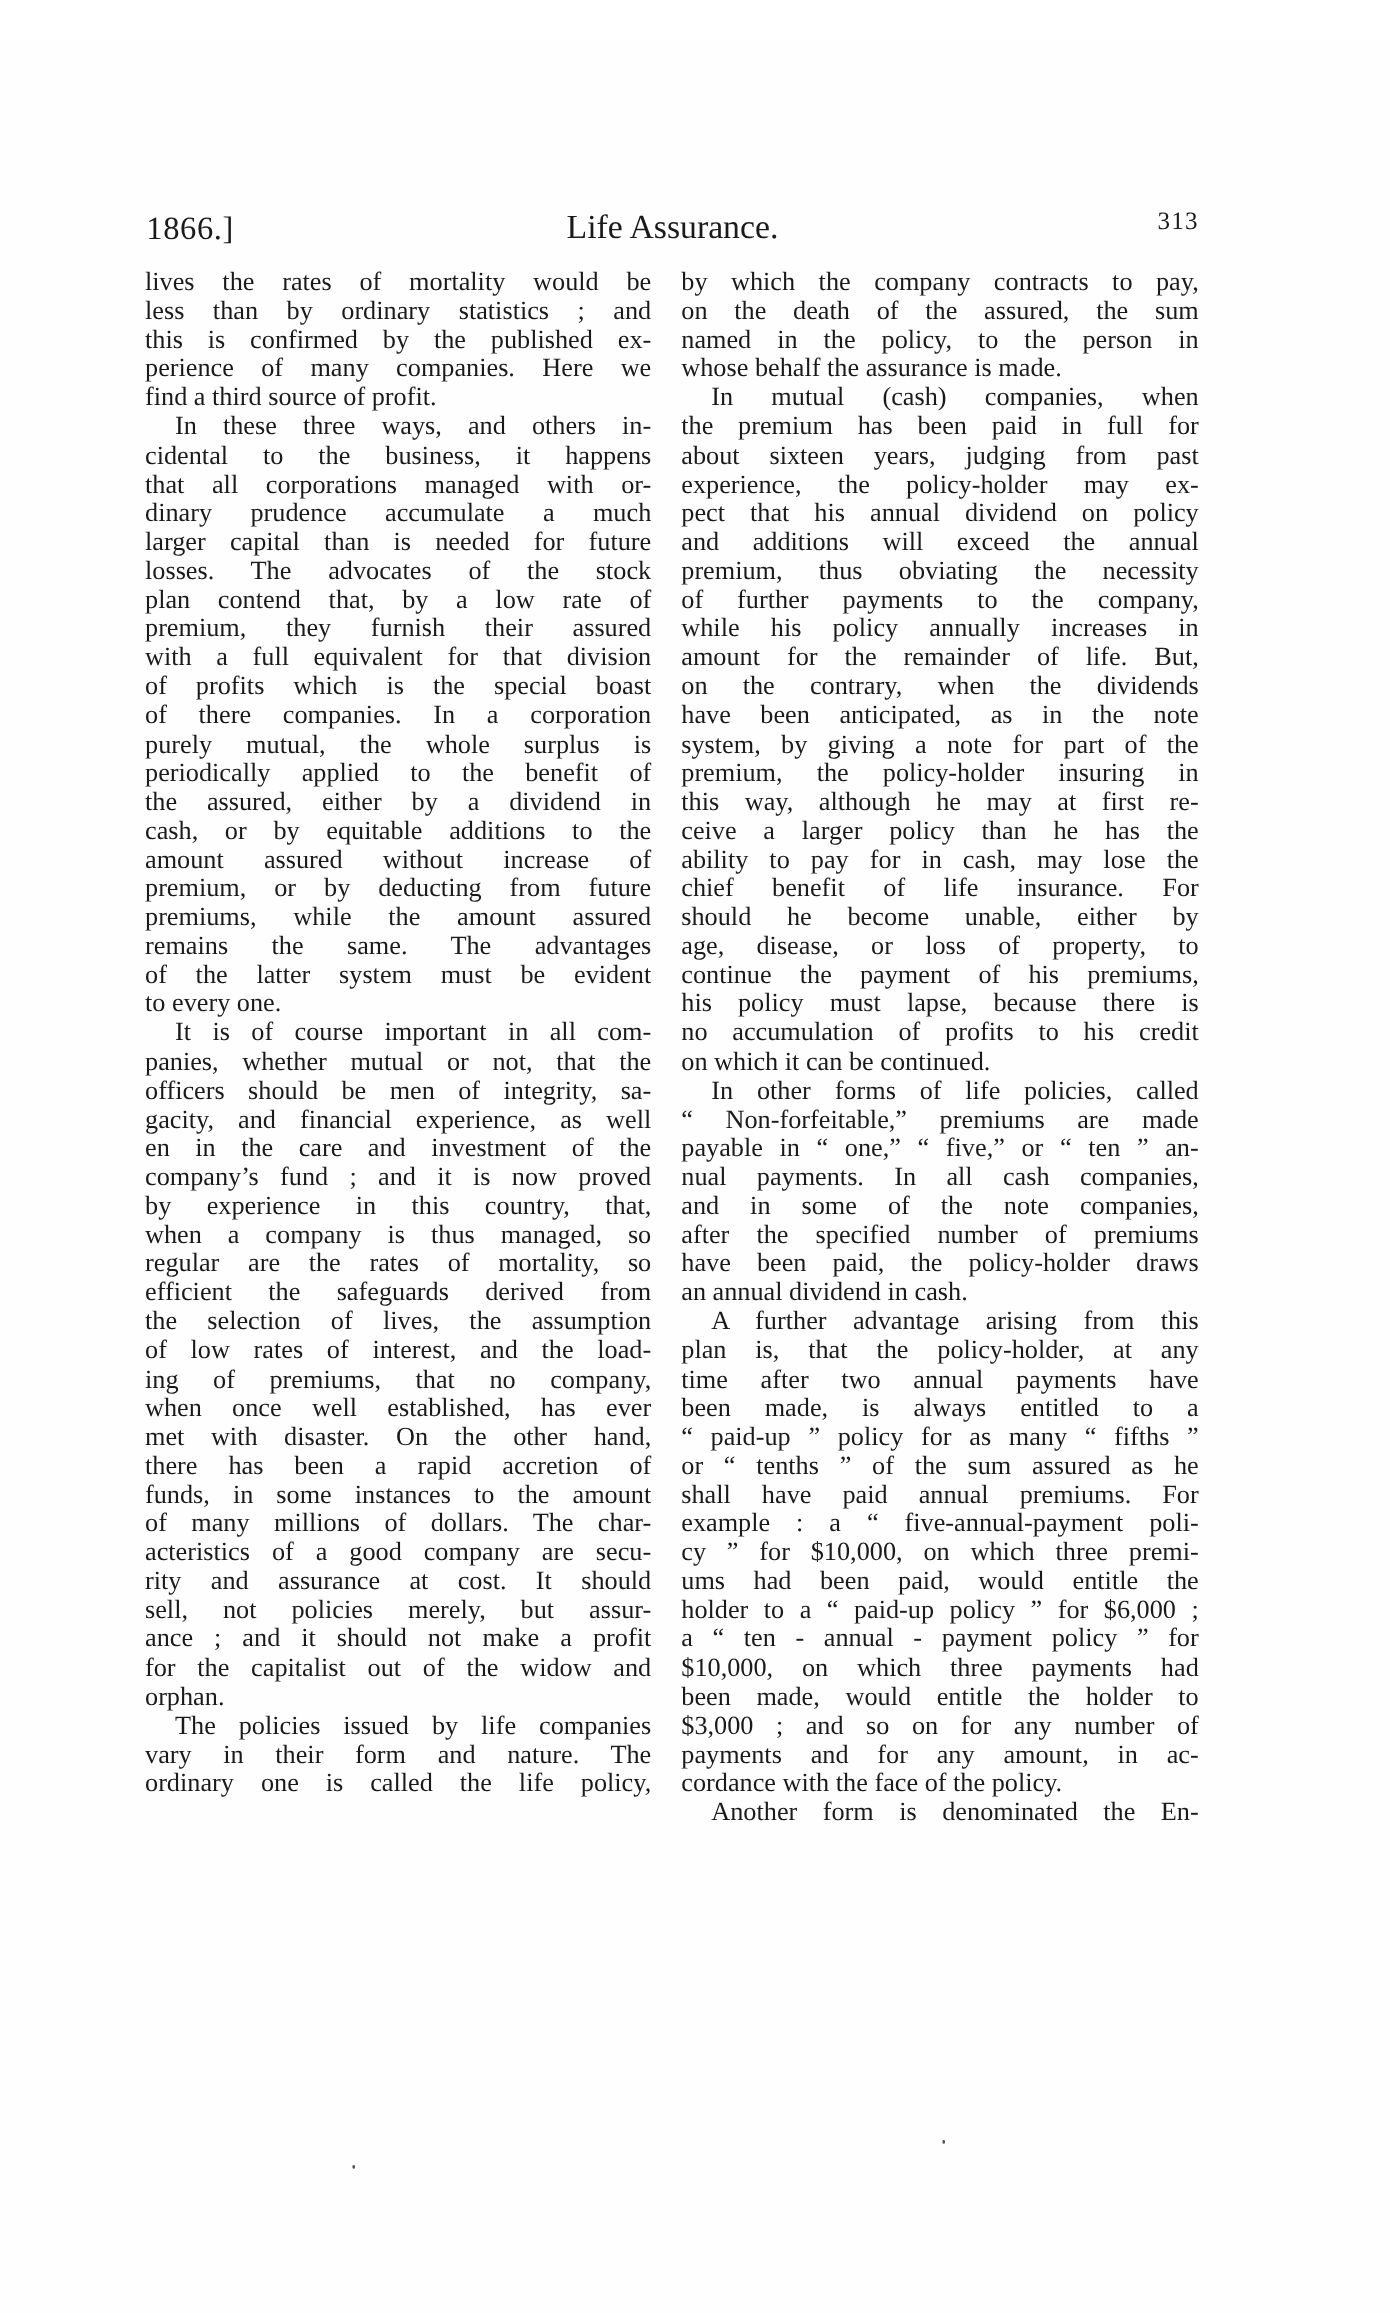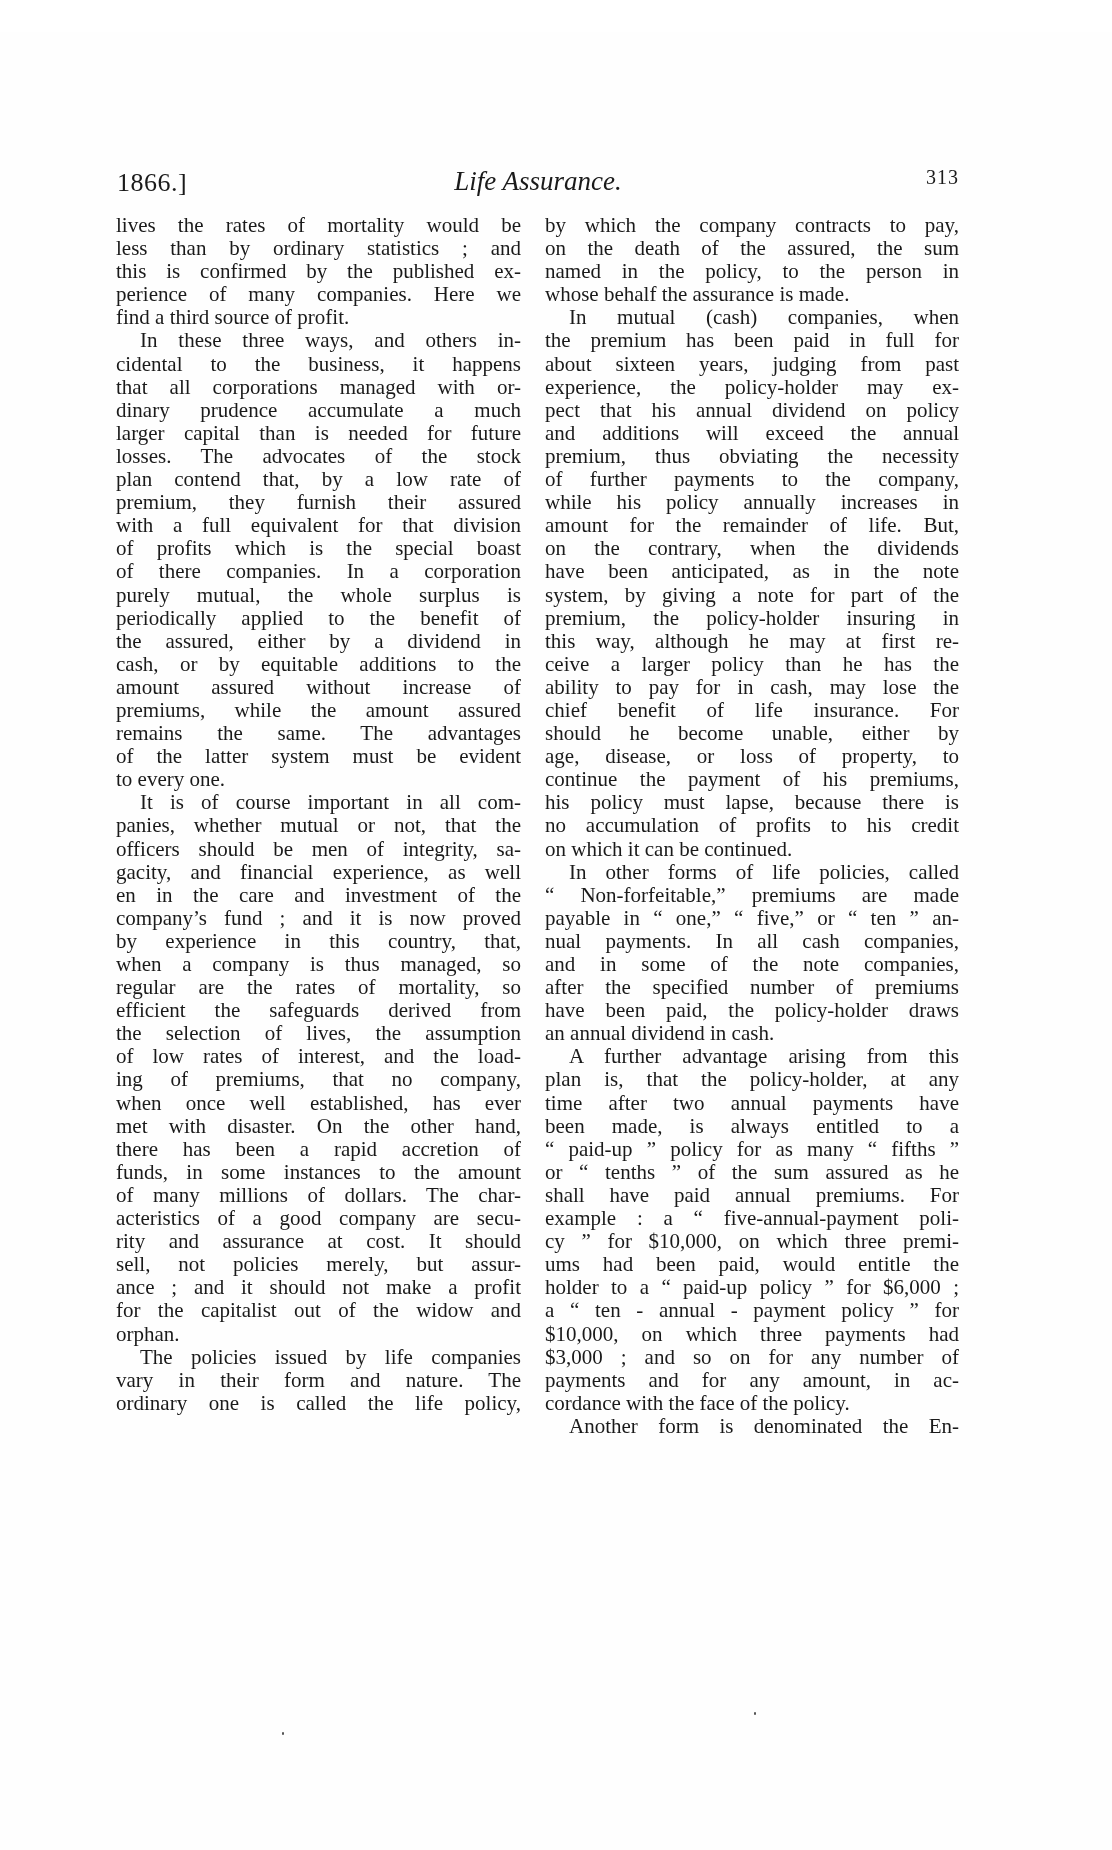--- a/index.html
+++ b/index.html
@@ -35,21 +35,20 @@
       position: absolute;
       left: 0;
       top: 2px;
       letter-spacing: 0.5px;
     }
     .rh-title {
       position: absolute;
       left: 0;
       right: 0;
       text-align: center;
-      font-style: italic;
       font-size: 27px;
       top: 0;
     }
     .rh-page {
       position: absolute;
       right: 0;
       top: 0;
       font-size: 20px;
       letter-spacing: 1px;
     }
@@ -119,20 +118,21 @@
         <span class="line">plan contend that, by a low rate of</span>
         <span class="line">premium, they furnish their assured</span>
         <span class="line">with a full equivalent for that division</span>
         <span class="line">of profits which is the special boast</span>
         <span class="line">of there companies.  In a corporation</span>
         <span class="line">purely mutual, the whole surplus is</span>
         <span class="line">periodically applied to the benefit of</span>
         <span class="line">the assured, either by a dividend in</span>
         <span class="line">cash, or by equitable additions to the</span>
         <span class="line">amount assured without increase of</span>
+        <span class="line">premium, or by deducting from future</span>
         <span class="line">premiums, while the amount assured</span>
         <span class="line">remains the same.  The advantages</span>
         <span class="line">of the latter system must be evident</span>
         <span class="line last">to every one.</span>
       </div>
       <div class="paragraph">
         <span class="line indent">It is of course important in all com-</span>
         <span class="line">panies, whether mutual or not, that the</span>
         <span class="line">officers should be men of integrity, sa-</span>
         <span class="line">gacity, and financial experience, as well</span>
@@ -213,20 +213,21 @@
         <span class="line">been made, is always entitled to a</span>
         <span class="line">“ paid-up ” policy for as many “ fifths ”</span>
         <span class="line">or “ tenths ” of the sum assured as he</span>
         <span class="line">shall have paid annual premiums.  For</span>
         <span class="line">example : a “ five-annual-payment poli-</span>
         <span class="line">cy ” for $10,000, on which three premi-</span>
         <span class="line">ums had been paid, would entitle the</span>
         <span class="line">holder to a “ paid-up policy ” for $6,000 ;</span>
         <span class="line">a “ ten - annual - payment policy ” for</span>
         <span class="line">$10,000, on which three payments had</span>
+        <span class="line">been made, would entitle the holder to</span>
         <span class="line">$3,000 ; and so on for any number of</span>
         <span class="line">payments and for any amount, in ac-</span>
         <span class="line last">cordance with the face of the policy.</span>
       </div>
       <div class="paragraph">
         <span class="line indent">Another form is denominated the En-</span>
       </div>
     </div>
 
   <span class="speck" style="left:282px;top:1700px;"></span>

